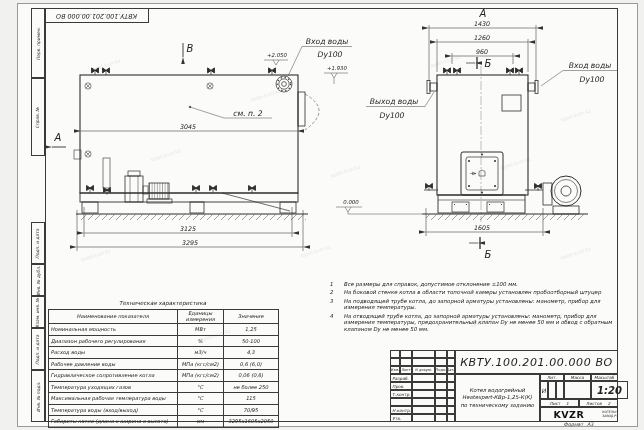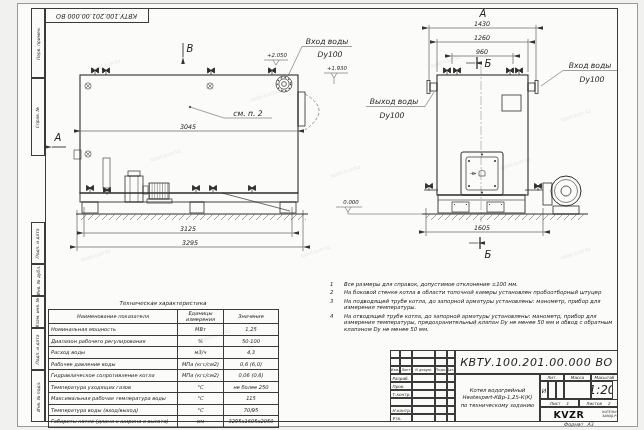--- a/index.html
+++ b/index.html
@@ -456,21 +456,21 @@
       <span>по техническому заданию</span>
     </div>
 
     <div class="tb" style="left:150px;top:24px;width:24px;height:7px;">Лит.</div>
     <div class="tb" style="left:174px;top:24px;width:27px;height:7px;">Масса</div>
     <div class="tb" style="left:201px;top:24px;width:27px;height:7px;">Масштаб</div>
     <div class="tb" style="left:150px;top:31px;width:8px;height:18px;font-size:6px;">И</div>
     <div class="tb" style="left:158px;top:31px;width:8px;height:18px;"></div>
     <div class="tb" style="left:166px;top:31px;width:8px;height:18px;"></div>
     <div class="tb" style="left:174px;top:31px;width:27px;height:18px;"></div>
-    <div class="tb" style="left:201px;top:31px;width:22px;height:18px;font-size:12px;">1:20</div>
+    <div class="tb" style="left:201px;top:31px;width:37px;height:18px;font-size:10px;font-weight:bold;">1:20</div>
 
     <div class="tb" style="left:150px;top:49px;width:39px;height:8px;gap:6px;">
       <span>Лист</span>
       <span>1</span>
     </div>
     <div class="tb" style="left:189px;top:49px;width:39px;height:8px;gap:6px;">
       <span>Листов</span>
       <span>2</span>
     </div>
 

